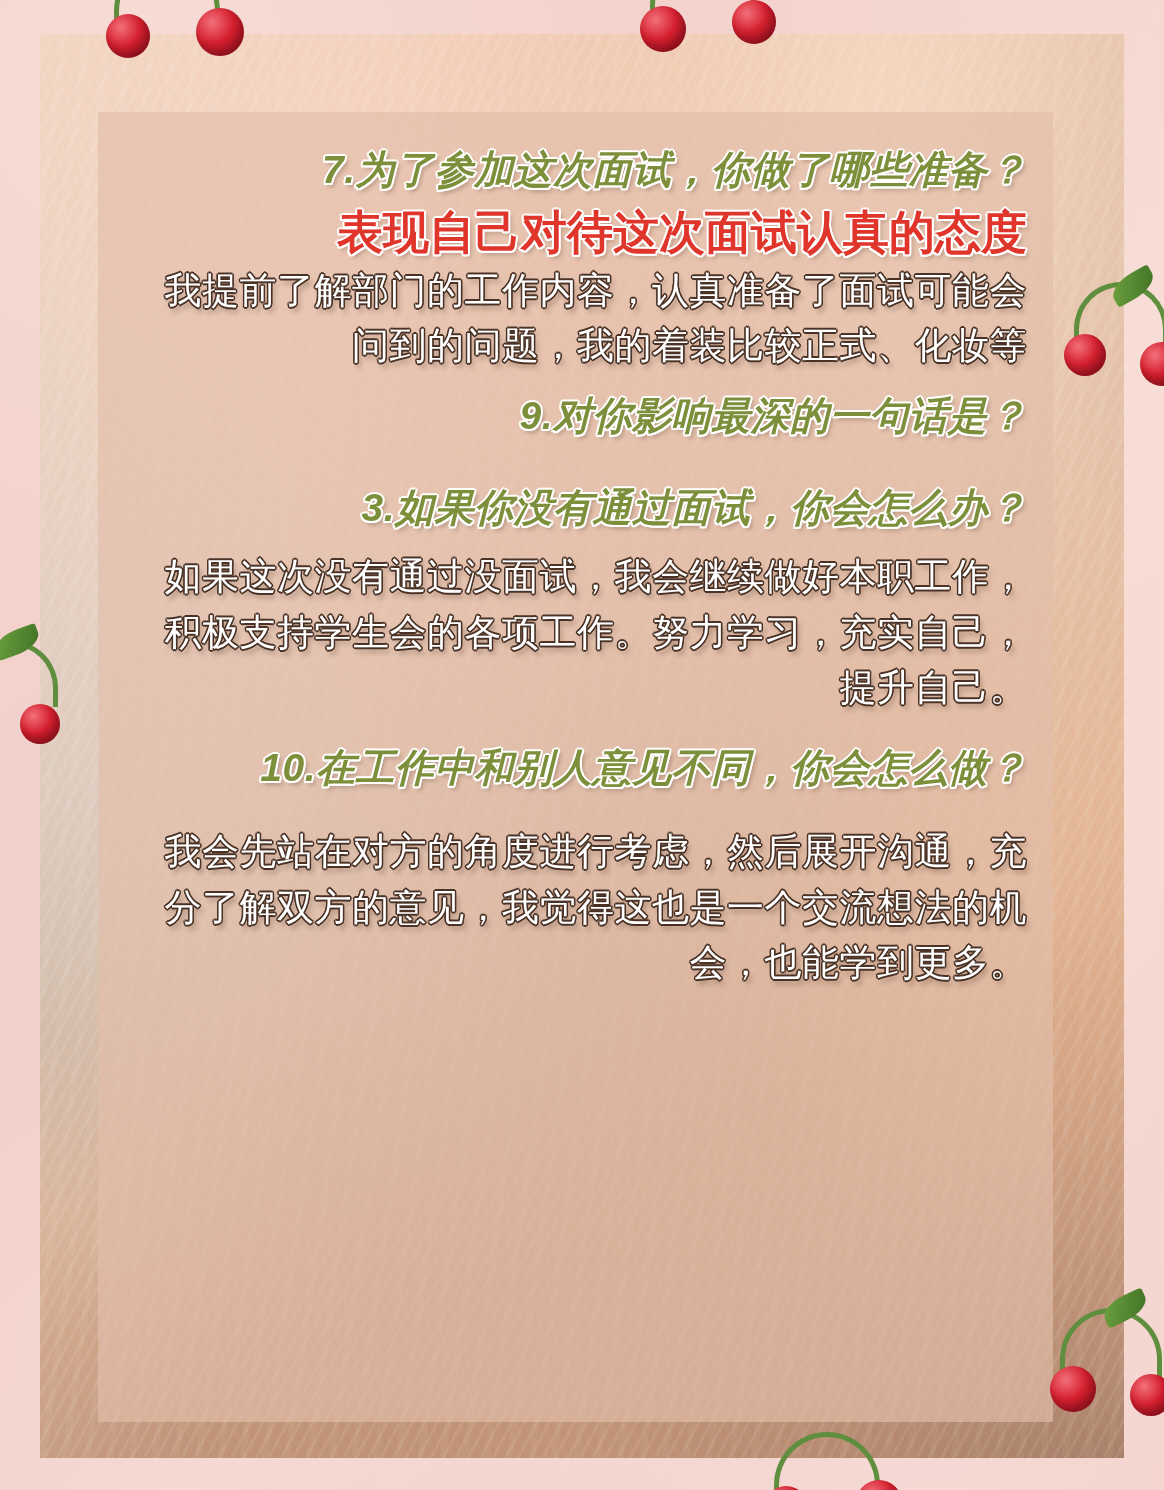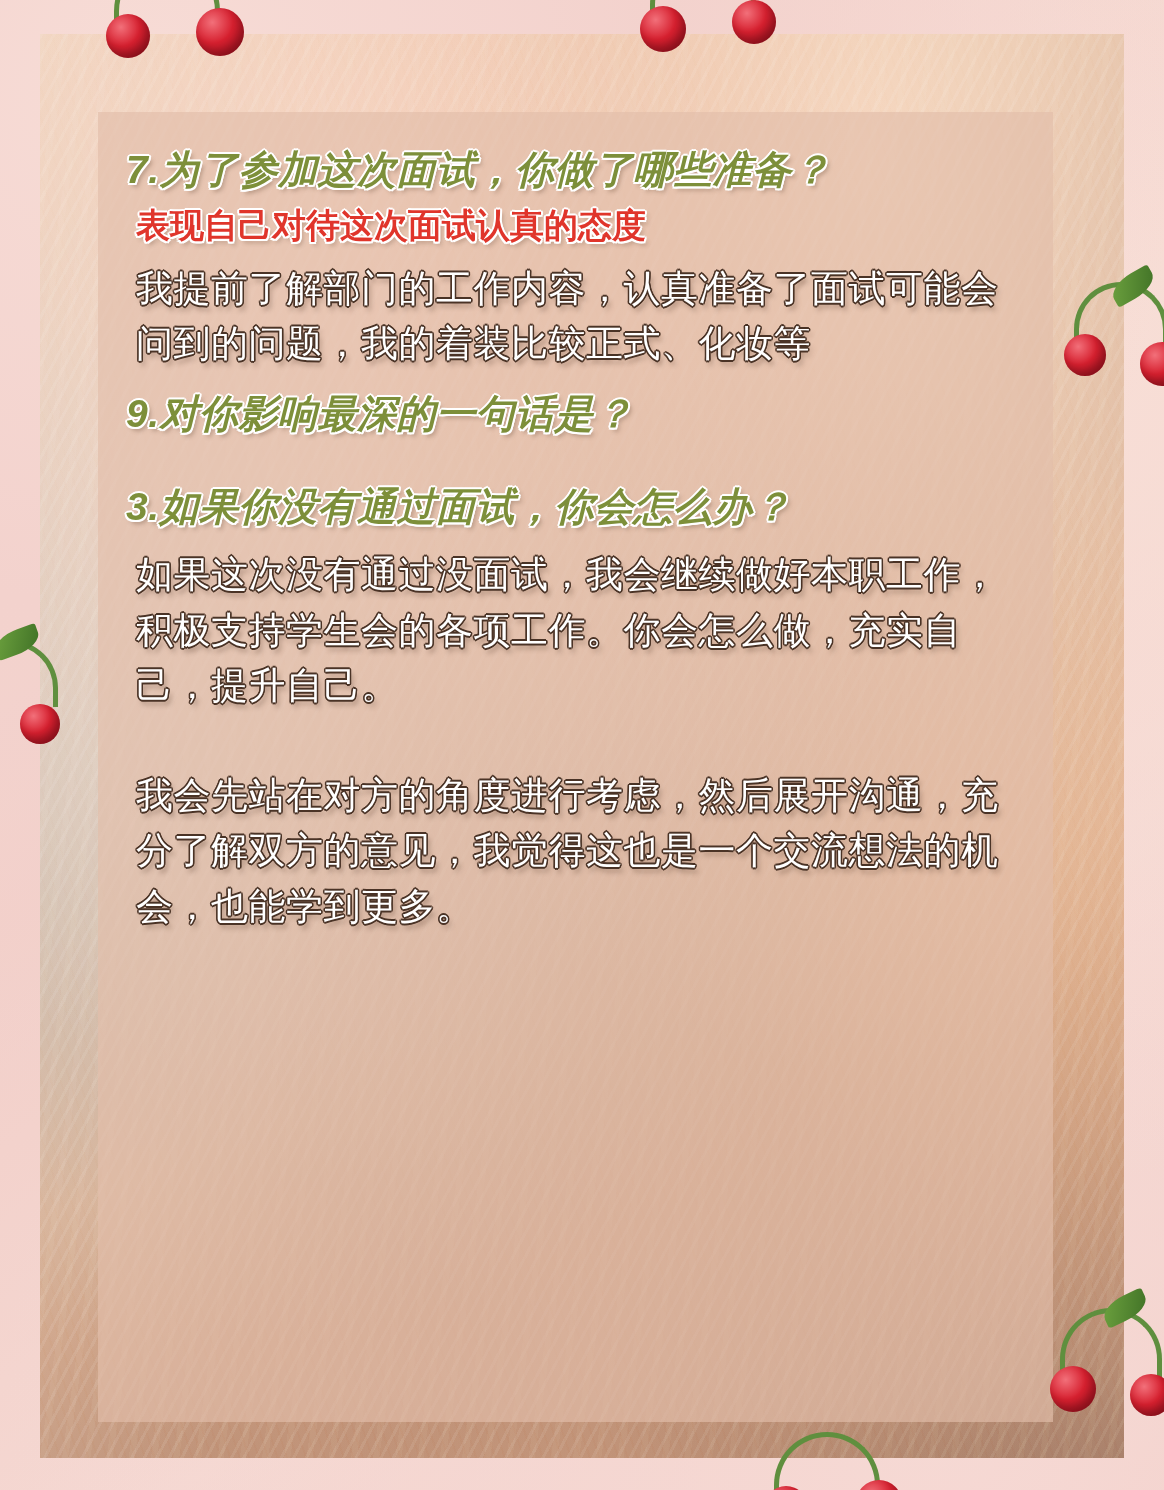--- a/index.html
+++ b/index.html
@@ -70,20 +70,21 @@
   #panel {
     position: absolute;
     left: 98px;
     top: 112px;
     width: 955px;
     height: 1310px;
     box-sizing: border-box;
     padding: 34px 26px 20px 26px;
     background: rgba(226,189,170,0.66);
     z-index: 5;
+    text-align: right;
   }
 
   .block { margin: 0 0 2px 0; }
 
   
   .q {
     font-size: 39px;
     font-weight: 700;
     font-style: italic;
     letter-spacing: 0.5px;
@@ -92,29 +93,29 @@
     -webkit-text-stroke: 1px rgba(255,255,255,0.0);
     text-shadow:
       2px 0 0 #ffffff, -2px 0 0 #ffffff, 0 2px 0 #ffffff, 0 -2px 0 #ffffff,
       1.5px 1.5px 0 #ffffff, -1.5px 1.5px 0 #ffffff, 1.5px -1.5px 0 #ffffff, -1.5px -1.5px 0 #ffffff,
       3px 4px 4px rgba(90,60,40,0.35);
     margin: 0 0 6px 2px;
   }
 
   
   .note {
-    font-size: 34px;
+    font-size: 46px;
     font-weight: 700;
     line-height: 1.3;
     color: #e0352b;
     text-shadow:
       2px 0 0 #ffffff, -2px 0 0 #ffffff, 0 2px 0 #ffffff, 0 -2px 0 #ffffff,
       1.5px 1.5px 0 #ffffff, -1.5px 1.5px 0 #ffffff, 1.5px -1.5px 0 #ffffff, -1.5px -1.5px 0 #ffffff,
       3px 4px 4px rgba(90,60,40,0.3);
-    margin: 8px 0 14px 12px;
+    margin: 8px 0 0 12px;
   }
 
   
   .a {
     font-size: 37px;
     font-weight: 400;
     line-height: 1.5;
     color: #ffffff;
     letter-spacing: 0.5px;
     text-shadow:
@@ -209,23 +210,24 @@
 
     <div class="block">
       <div class="q">9.对你影响最深的一句话是？</div>
       <div class="gap-md"></div>
     </div>
 
     <div class="block">
       <div class="gap-sm"></div>
       <div class="q">3.如果你没有通过面试，你会怎么办？</div>
       <div class="gap-sm"></div>
-      <div class="a">如果这次没有通过没面试，我会继续做好本职工作，积极支持学生会的各项工作。你会怎么做，充实自己，提升自己。</div>
+      <div class="a">如果这次没有通过没面试，我会继续做好本职工作，积极支持学生会的各项工作。努力学习，充实自己，提升自己。</div>
     </div>
 
     <div class="block">
       <div class="gap-sm"></div>
+      <div class="q">10.在工作中和别人意见不同，你会怎么做？</div>
       <div class="gap-md"></div>
       <div class="a">我会先站在对方的角度进行考虑，然后展开沟通，充分了解双方的意见，我觉得这也是一个交流想法的机会，也能学到更多。</div>
     </div>
 
   </div>
 </div>
 
 </body></html>

